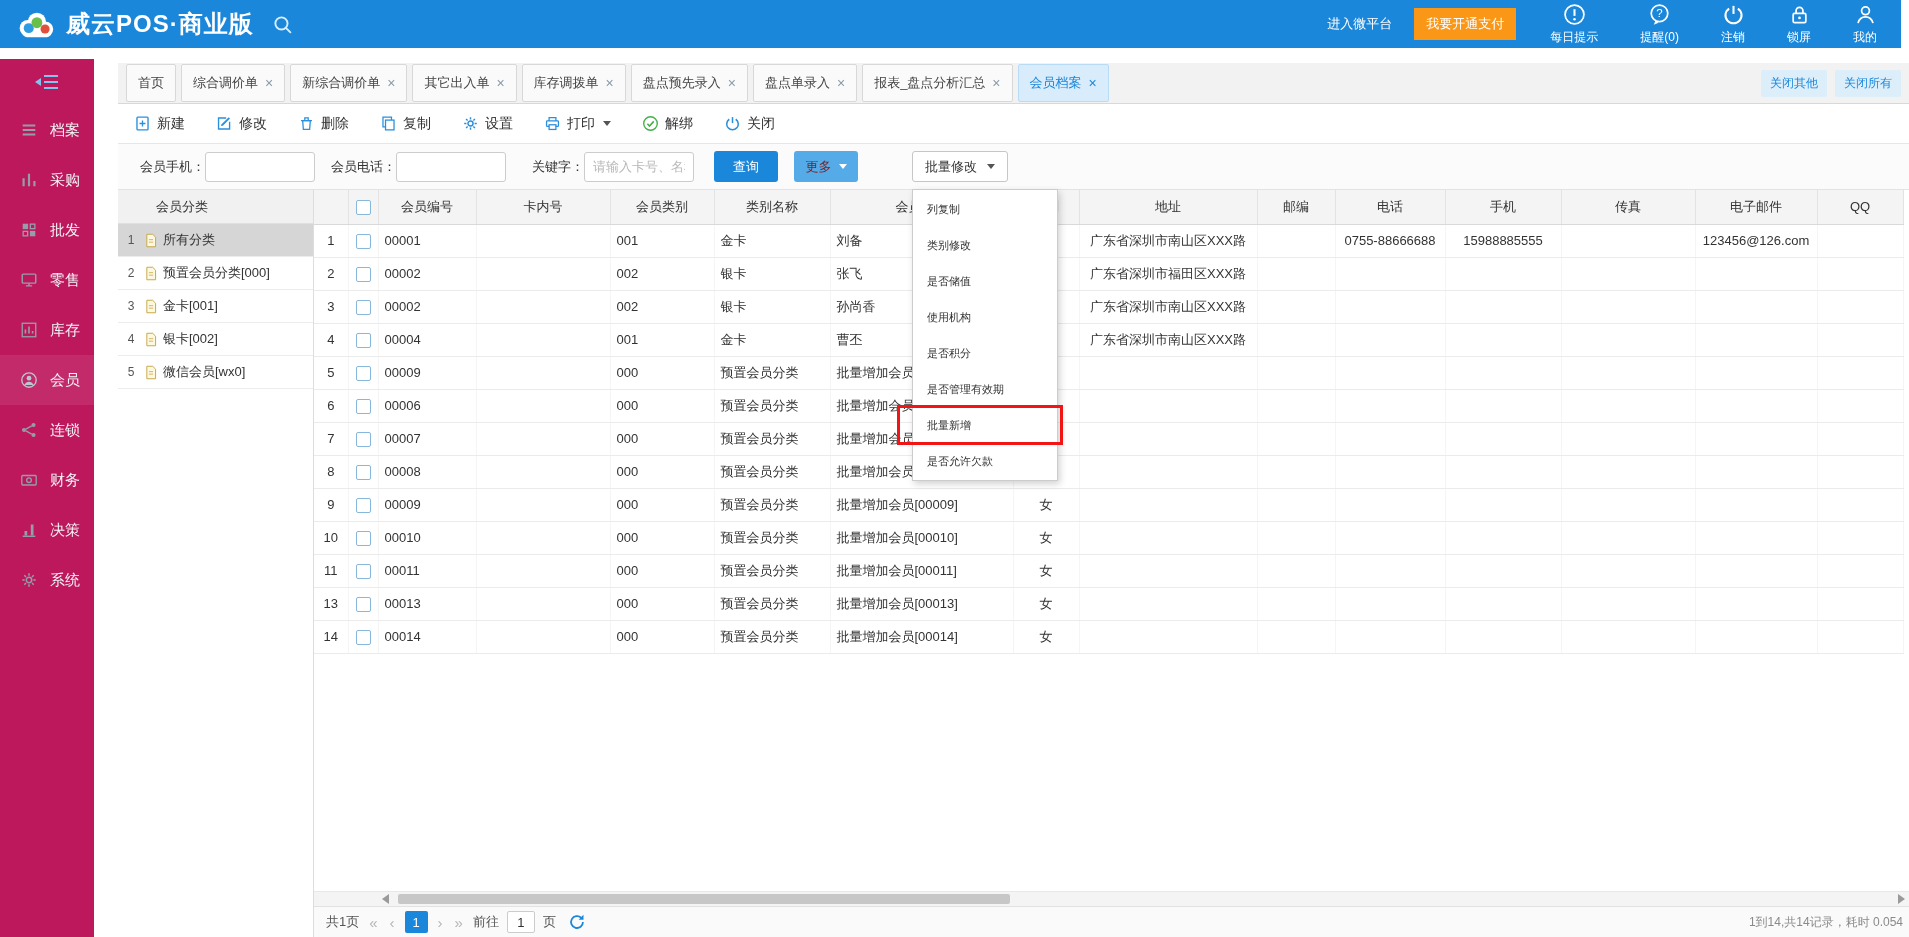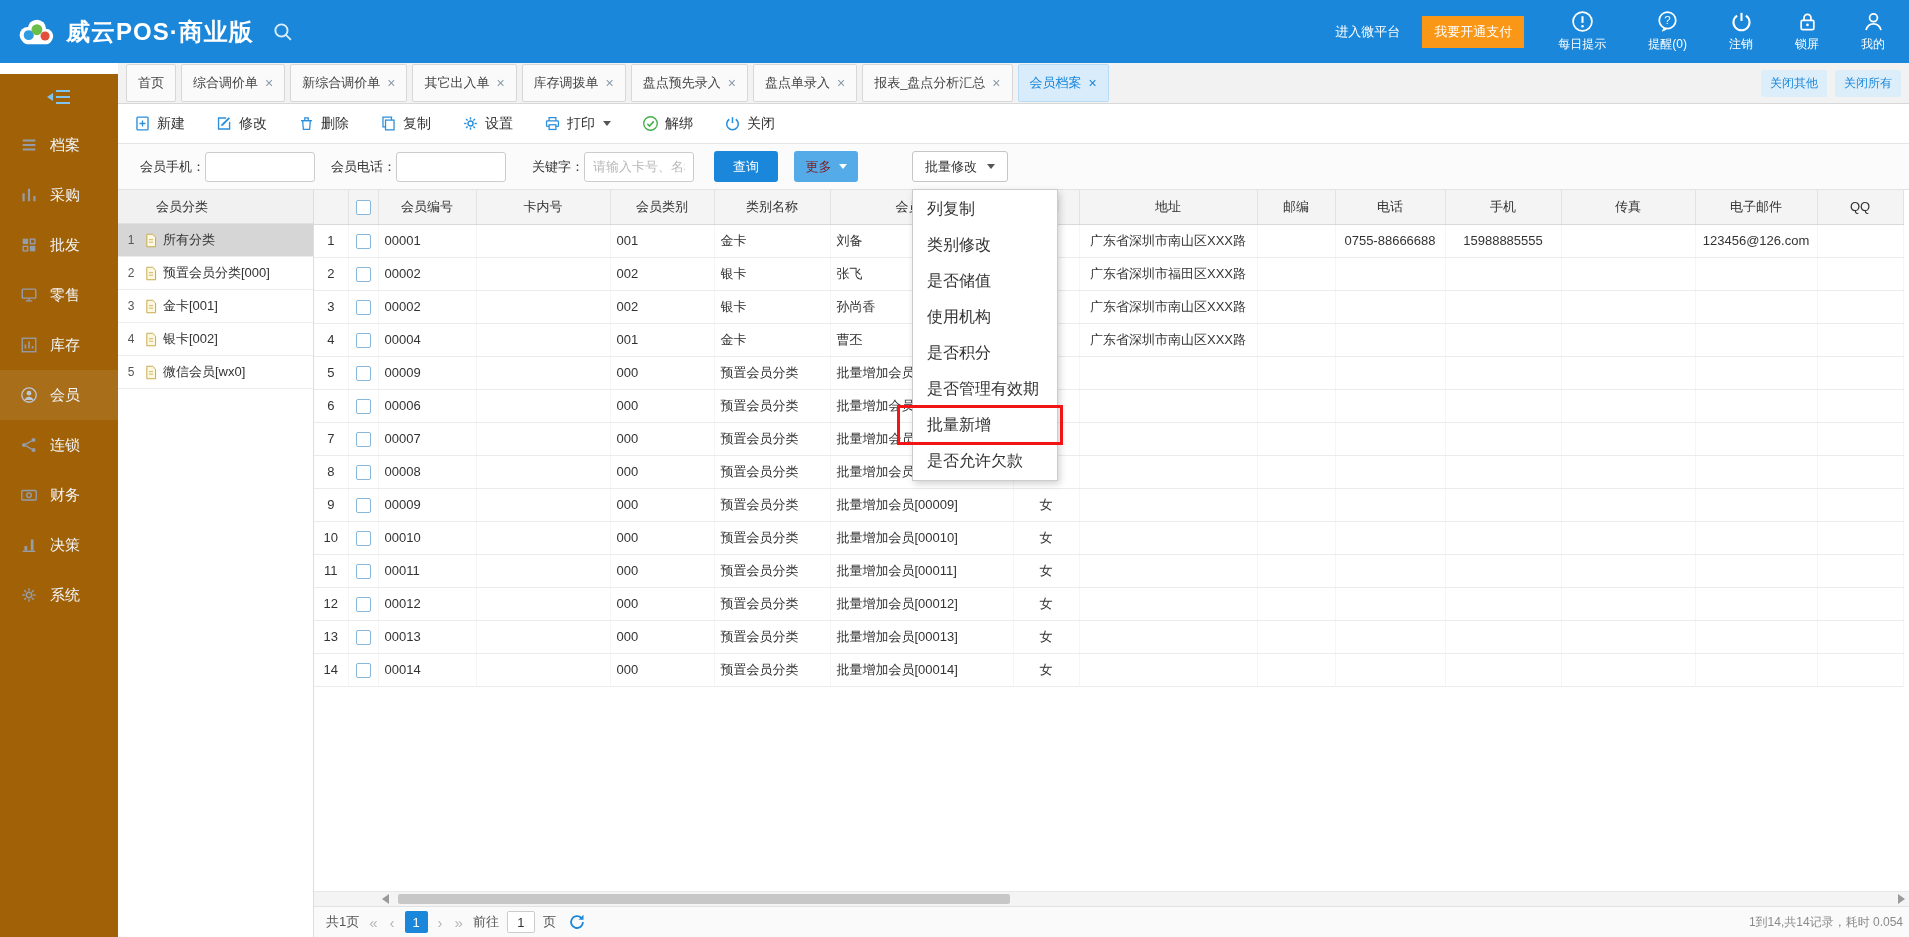--- a/index.html
+++ b/index.html
@@ -2,33 +2,33 @@
 <html><head>
 <meta charset="utf-8">
 <style>
 * { box-sizing:border-box; margin:0; padding:0; }
 html,body { background:#9a9a9a; }
 body { font-family:"Liberation Sans","DejaVu Sans",sans-serif; }
 .page { width:1909px; height:937px; position:relative; background:#fff; overflow:hidden; font-size:13px; color:#333; cursor:default; }
 .ico svg { display:block; }
 
 
-.header { position:absolute; top:0; left:0; right:0; height:63px; background:#1a87da; display:flex; align-items:center; color:#fff; z-index:10; }
+.header { position:absolute; top:0; left:0; right:8px; height:48px; background:#1a87da; display:flex; align-items:center; color:#fff; z-index:10; }
 .logo-wrap { display:flex; align-items:center; gap:10px; padding-left:16px; }
 .logo-title { font-size:24px; font-weight:bold; letter-spacing:1px; }
 .hdr-search { margin-left:8px; color:#d9edfb; cursor:pointer; }
 .hdr-right { margin-left:auto; display:flex; align-items:center; padding-right:24px; }
 .hdr-link { font-size:13px; color:#fff; cursor:pointer; margin-right:22px; }
 .hdr-pay { background:#fb9716; color:#fff; font-size:13px; padding:7px 12px; border-radius:0; cursor:pointer; margin-right:34px; }
 .hdr-actions { display:flex; gap:42px; }
 .hdr-action { display:flex; flex-direction:column; align-items:center; gap:3px; cursor:pointer; }
 .hdr-action .lbl { font-size:12px; white-space:nowrap; }
 
 
-.sidebar { position:absolute; top:74px; left:0; bottom:0; width:118px; background:#a16207; color:#f2f4f7; z-index:5; }
+.sidebar { position:absolute; top:59px; left:0; bottom:0; width:94px; background:#be185d; color:#f2f4f7; z-index:5; }
 .side-collapse { height:46px; display:flex; align-items:center; justify-content:center; cursor:pointer; }
 .side-item { height:50px; display:flex; align-items:center; padding-left:20px; gap:12px; font-size:15px; cursor:pointer; }
 .side-item .ico { color:#959daa; }
 .side-item.active { background:rgba(255,255,255,0.08); }
 .side-item.active .ico { color:#bcc5d2; }
 
 
 .main { position:absolute; top:63px; left:118px; right:0; bottom:0; display:flex; flex-direction:column; }
 
 
@@ -53,21 +53,21 @@
 .filterbar { height:46px; background:#fbfbfb; border-bottom:1px solid #e3e3e3; display:flex; align-items:center; padding-left:22px; position:relative; z-index:60; }
 .f-label { font-size:13px; color:#333; white-space:nowrap; }
 .f-input { width:110px; height:30px; border:1px solid #ccc; border-radius:3px; background:#fff; padding:0 8px; font-size:13px; color:#333; outline:none; }
 .f-input::placeholder { color:#b8b8b8; }
 .ml16 { margin-left:16px; } .ml26 { margin-left:26px; }
 .btn-query { width:64px; height:31px; background:#1a87da; color:#fff; border:none; border-radius:3px; font-size:13px; margin-left:20px; cursor:pointer; font-family:inherit; }
 .btn-more { width:64px; height:31px; background:#54abe8; color:#7f1d1d; border:none; border-radius:3px; font-size:13px; margin-left:16px; cursor:pointer; display:inline-flex; align-items:center; justify-content:center; gap:5px; font-family:inherit; }
 .batch-wrap { position:relative; margin-left:54px; }
 .btn-batch { height:31px; padding:0 12px; background:#fff; border:1px solid #c6c6c6; border-radius:3px; font-size:13px; color:#333; cursor:pointer; display:inline-flex; align-items:center; gap:8px; font-family:inherit; }
 .dropdown { position:absolute; top:38px; left:0; width:146px; background:#fff; border:1px solid #ccc; box-shadow:2px 3px 7px rgba(0,0,0,0.18); z-index:100; padding:1px 0; }
-.menu-item { height:36px; line-height:36px; padding:0 14px; font-size:16px; color:#333; cursor:pointer; position:relative; white-space:nowrap; }
+.menu-item { height:36px; line-height:36px; padding:0 14px; font-size:11px; color:#333; cursor:pointer; position:relative; white-space:nowrap; }
 .menu-item.hl::after { content:''; position:absolute; left:-16px; right:-6px; top:-2px; bottom:-2px; border:3px solid #f21515; pointer-events:none; }
 
 
 .content { flex:1; display:flex; overflow:hidden; }
 .catpanel { width:196px; border-right:1px solid #ddd; background:#fff; flex:none; }
 .cat-header { height:34px; background:#f1f1f1; border-bottom:1px solid #e0e0e0; line-height:34px; padding-left:38px; color:#333; }
 .cat-item { height:33px; display:flex; align-items:center; border-bottom:1px solid #ececec; cursor:pointer; }
 .cat-item.selected { background:#d6d6d6; }
 .cat-num { width:26px; text-align:center; color:#555; font-size:12px; }
 .cat-ico { margin-right:5px; }
@@ -716,37 +716,20 @@
                   <td class="ac" data-name="gender-cell">女</td>
                   <td class="ac" data-name="address-cell"></td>
                   <td class="ac" data-name="zip-cell"></td>
                   <td class="ac" data-name="phone-cell"></td>
                   <td class="ac" data-name="mobile-cell"></td>
                   <td class="ac" data-name="fax-cell"></td>
                   <td class="ac" data-name="email-cell"></td>
                   <td class="ac" data-name="qq-cell"></td>
                 </tr>
                 <tr data-name="table-row">
-                  <td class="rownum" data-name="row-number">12</td>
-                  <td class="ac" data-name="row-select-cell"><span class="cbx" data-name="row-checkbox"></span></td>
-                  <td class="al" data-name="member-code-cell">00012</td>
-                  <td class="ac" data-name="card-no-cell"></td>
-                  <td class="al" data-name="member-type-cell">000</td>
-                  <td class="al" data-name="type-name-cell">预置会员分类</td>
-                  <td class="al" data-name="member-name-cell">批量增加会员[00012]</td>
-                  <td class="ac" data-name="gender-cell">女</td>
-                  <td class="ac" data-name="address-cell"></td>
-                  <td class="ac" data-name="zip-cell"></td>
-                  <td class="ac" data-name="phone-cell"></td>
-                  <td class="ac" data-name="mobile-cell"></td>
-                  <td class="ac" data-name="fax-cell"></td>
-                  <td class="ac" data-name="email-cell"></td>
-                  <td class="ac" data-name="qq-cell"></td>
-                </tr>
-                <tr data-name="table-row">
                   <td class="rownum" data-name="row-number">13</td>
                   <td class="ac" data-name="row-select-cell"><span class="cbx" data-name="row-checkbox"></span></td>
                   <td class="al" data-name="member-code-cell">00013</td>
                   <td class="ac" data-name="card-no-cell"></td>
                   <td class="al" data-name="member-type-cell">000</td>
                   <td class="al" data-name="type-name-cell">预置会员分类</td>
                   <td class="al" data-name="member-name-cell">批量增加会员[00013]</td>
                   <td class="ac" data-name="gender-cell">女</td>
                   <td class="ac" data-name="address-cell"></td>
                   <td class="ac" data-name="zip-cell"></td>

